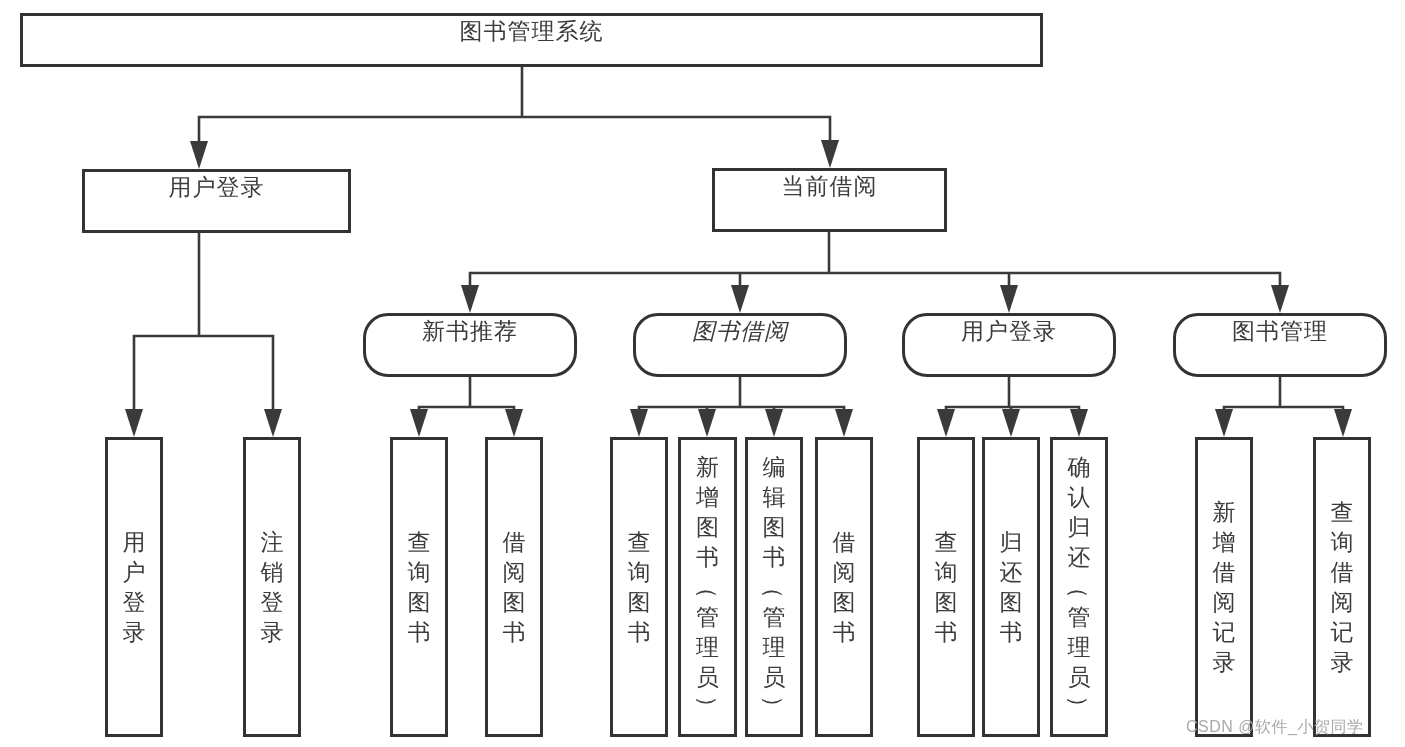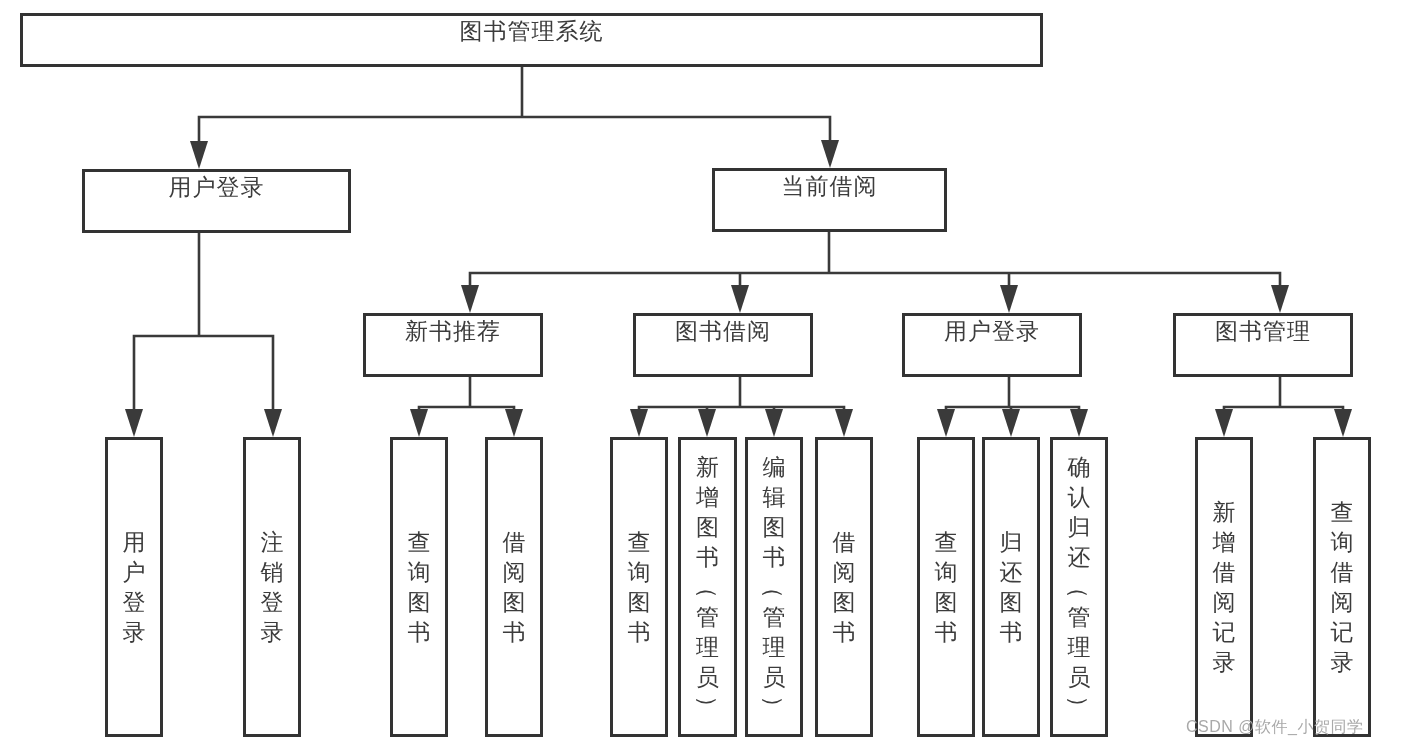--- a/index.html
+++ b/index.html
@@ -19,23 +19,23 @@
   .vbox{flex-direction:column;}
   .vlabel{display:block;}
   .vchar{display:block;height:30px;line-height:30px;font-size:23px;text-align:center;}
   .vparen{transform:rotate(90deg);}
   
   .b-root{left:20px;top:13px;width:1023px;height:54px;}
   
   .b-userlogin{left:82px;top:169px;width:269px;height:64px;}
   .b-bookmgmt{left:712px;top:168px;width:235px;height:64px;}
   
-  .b-l3{top:313px;width:180px;height:64px;}
+  .b-l3{top:313px;width:214px;height:64px;border-radius:25px;}
   .b-newbook{left:363px;}
-  .b-bookborrow{left:633px;}
+  .b-bookborrow{left:633px;font-style:italic;}
   .b-currentborrow{left:902px;}
   .b-borrowrecords{left:1173px;}
   
   .b-leaf{top:437px;width:58px;height:300px;}
   .b-lf1{left:105px;}  .b-lf2{left:243px;}
   .b-lf3{left:390px;}  .b-lf4{left:485px;}
   .b-lf5{left:610px;}  .b-lf6{left:678px;width:59px;}
   .b-lf7{left:745px;}  .b-lf8{left:815px;}
   .b-lf9{left:917px;}  .b-lf10{left:982px;}
   .b-lf11{left:1050px;}

